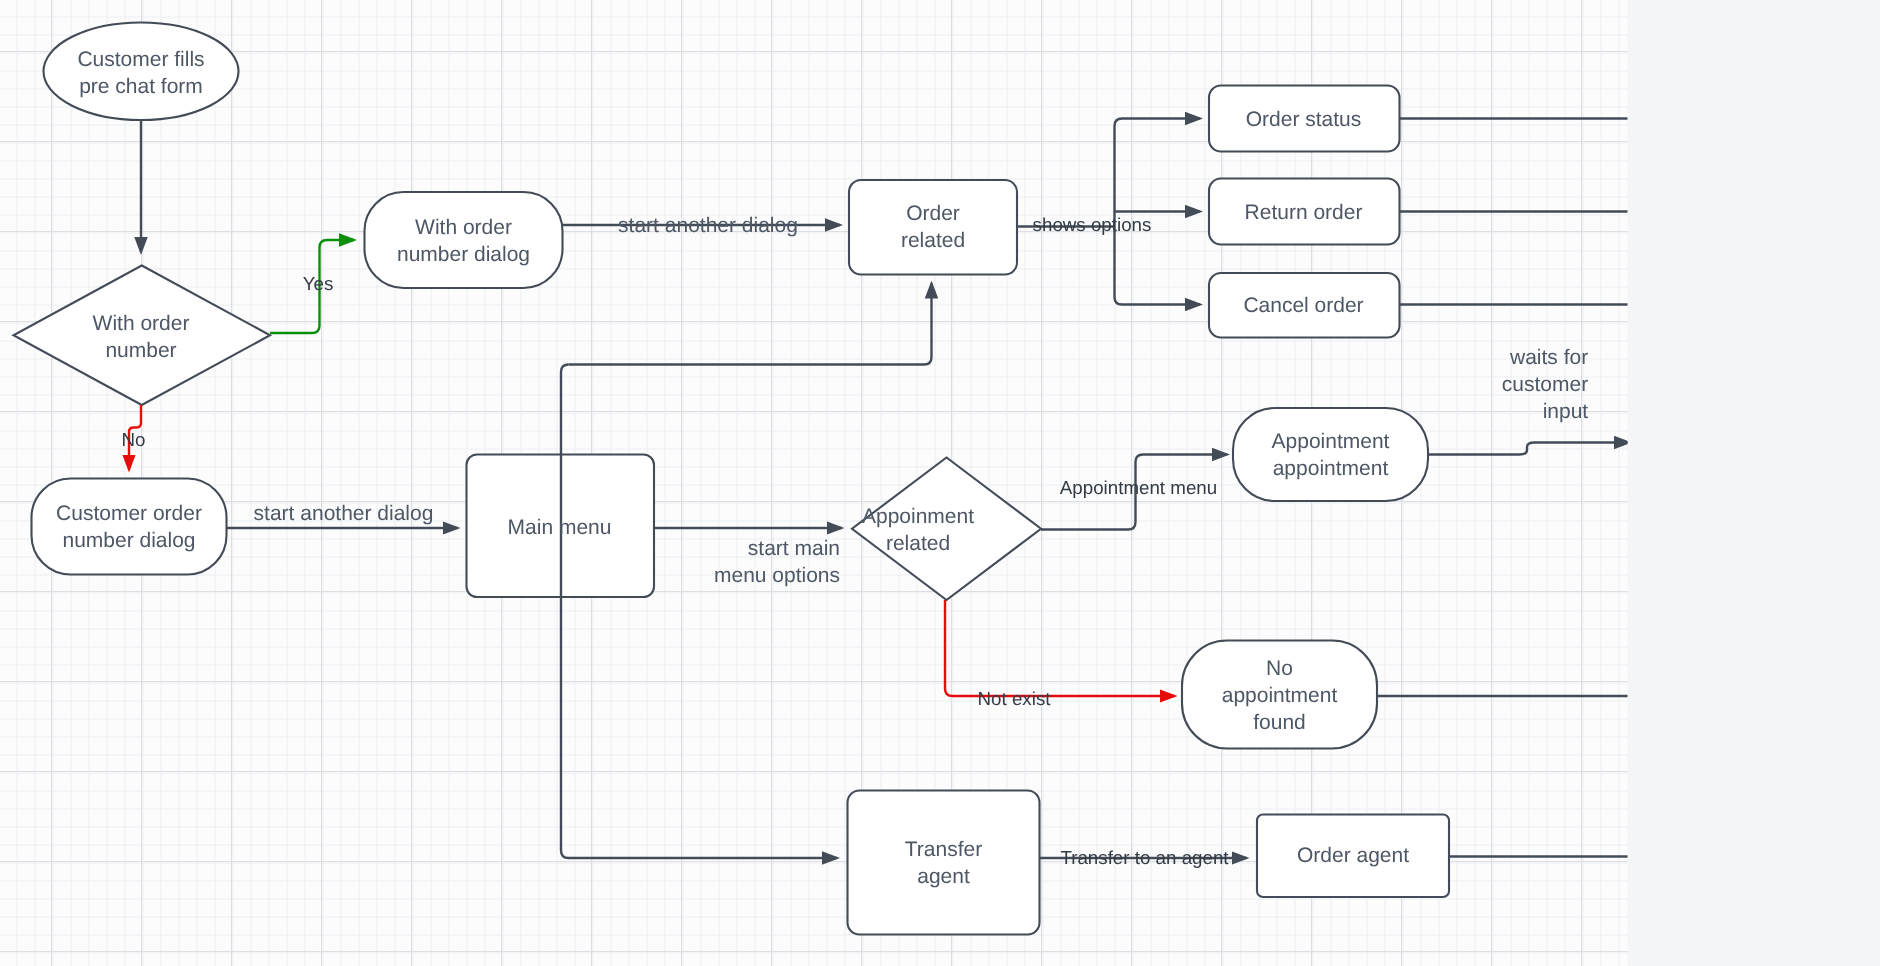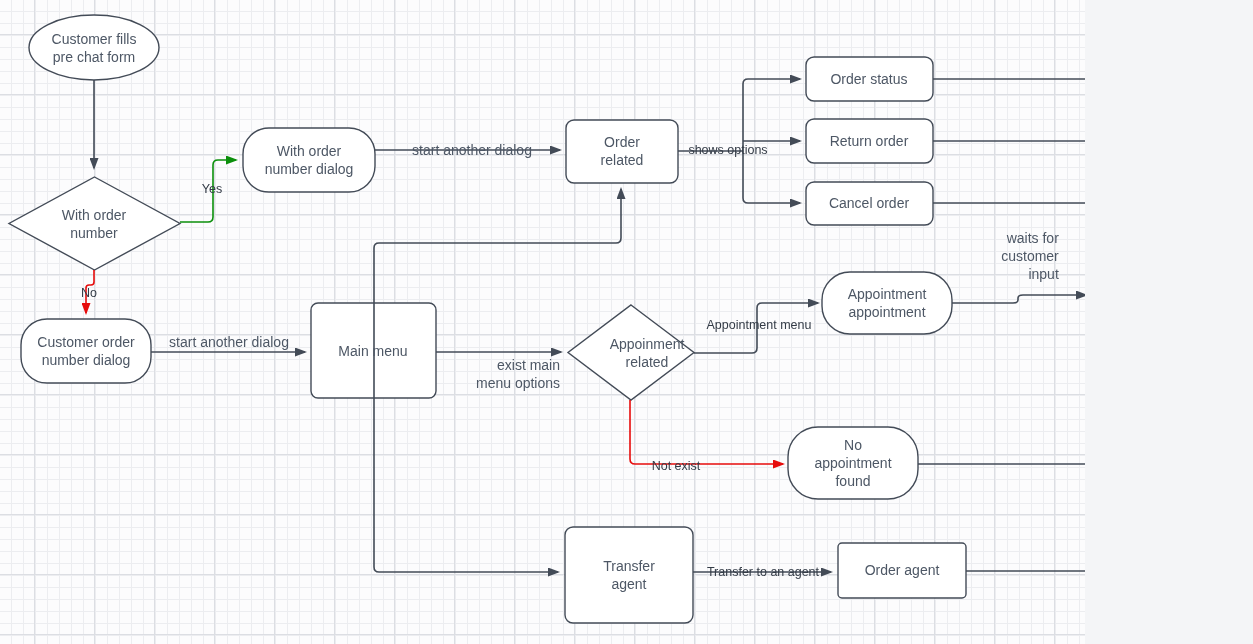--- a/index.html
+++ b/index.html
@@ -99,37 +99,37 @@
   <div class="nlabel" style="left:309px;top:160px">With order
 number dialog</div>
   <div class="nlabel" style="left:86px;top:351px">Customer order
 number dialog</div>
   <div class="nlabel" style="left:373px;top:351px">Main menu</div>
   <div class="nlabel" style="left:622px;top:151px">Order
 related</div>
   <div class="nlabel" style="left:869px;top:79px">Order status</div>
   <div class="nlabel" style="left:869px;top:141px">Return order</div>
   <div class="nlabel" style="left:869px;top:203px">Cancel order</div>
-  <div class="nlabel" style="left:647px;top:353px">Appoinment
+  <div class="nlabel" style="left:612px;top:353px">Appoinment
 related</div>
   <div class="nlabel" style="left:887px;top:303px">Appointment
 appointment</div>
   <div class="nlabel" style="left:853px;top:463px">No
 appointment
 found</div>
   <div class="nlabel" style="left:1158px;top:295px">End chat</div>
   <div class="nlabel" style="left:629px;top:575px">Transfer
 agent</div>
   <div class="nlabel" style="left:902px;top:570px">Order agent</div>
 
   <div class="blabel" style="left:212px;top:189px">Yes</div>
   <div class="blabel" style="left:89px;top:293px">No</div>
   <div class="elabel" style="left:472px;top:150px">start another dialog</div>
   <div class="elabel" style="left:229px;top:342px">start another dialog</div>
   <div class="blabel" style="left:728px;top:150px">shows options</div>
-  <div class="elabel" style="left:518px;top:374px">exist main
+  <div class="elabel" style="left:518px;top:374px">start main
 menu options</div>
   <div class="blabel" style="left:759px;top:325px">Appointment menu</div>
   <div class="blabel" style="left:676px;top:466px">Not exist</div>
   <div class="elabel" style="left:1030px;top:256px">waits for customer
 input</div>
   <div class="blabel" style="left:763px;top:572px">Transfer to an agent</div>
 </div>
 
 </body></html>

